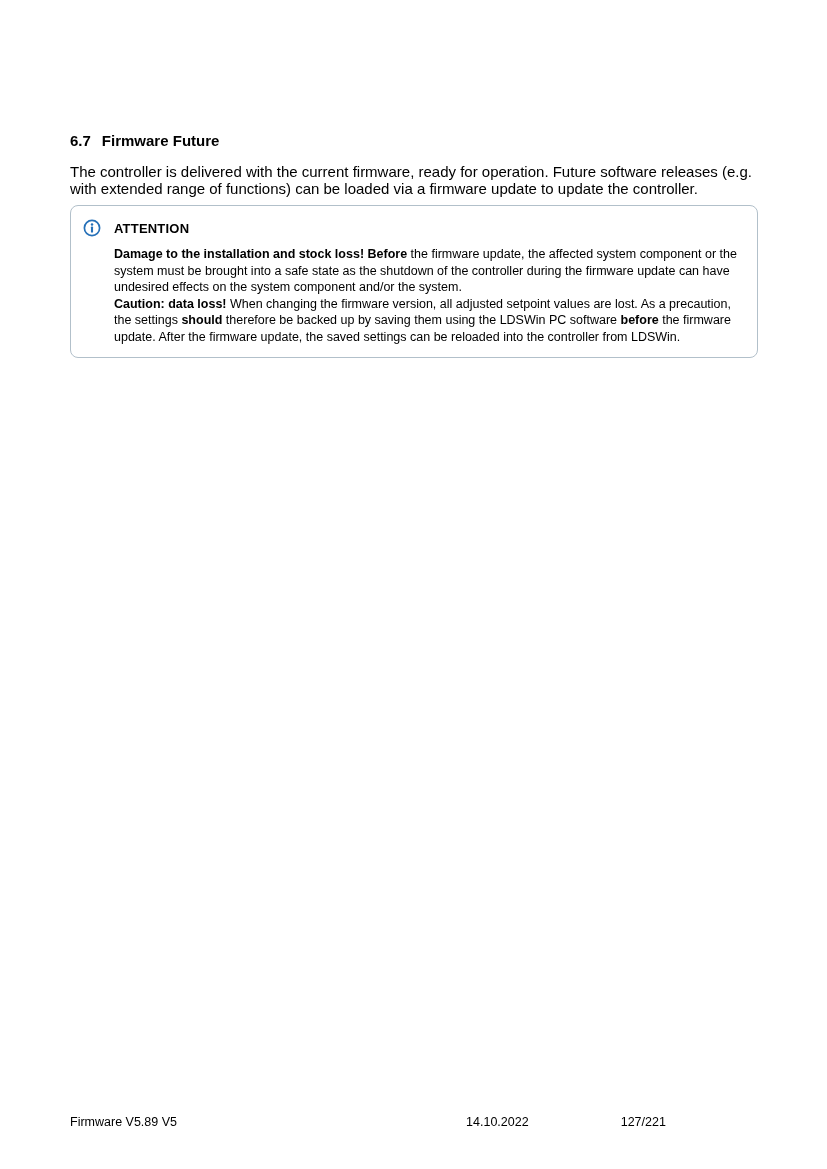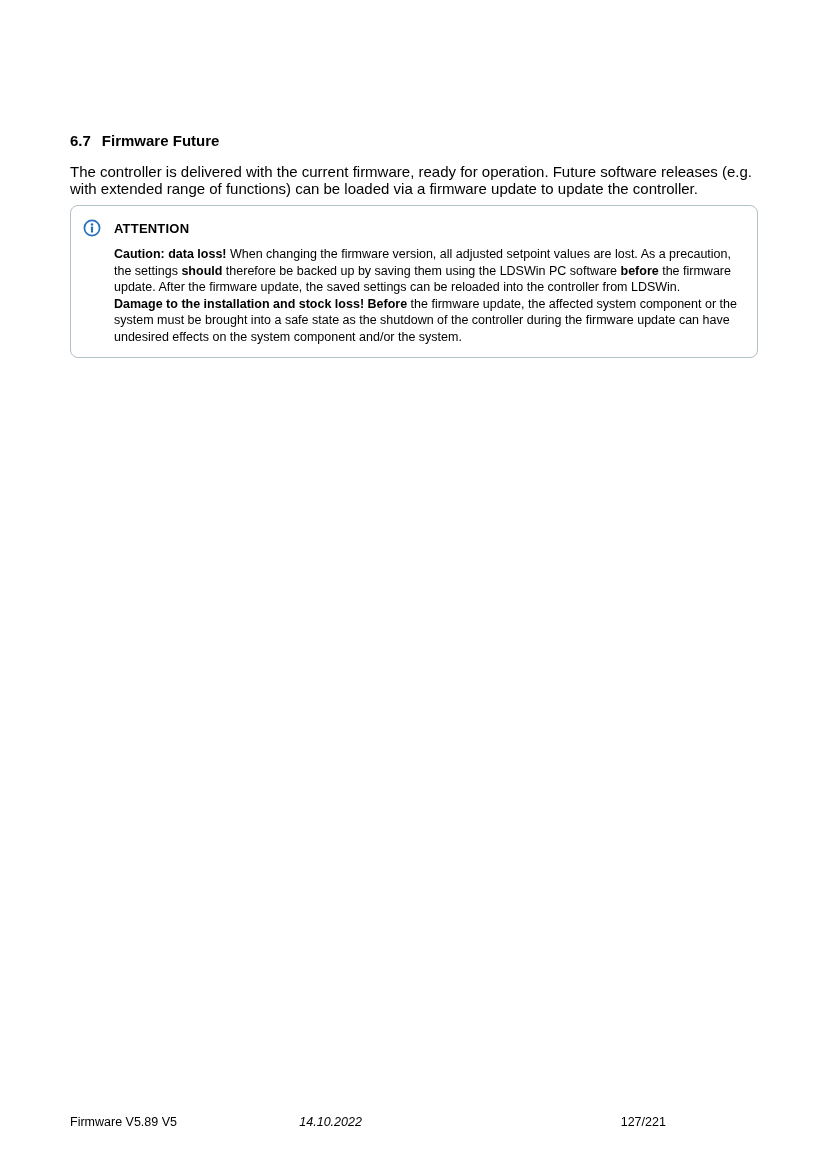--- a/index.html
+++ b/index.html
@@ -83,21 +83,21 @@
 
   .footer {
     position: absolute;
     left: 70px;
     top: 1115px;
     width: 688px;
     display: flex;
     font-size: 12.5px;
   }
   .footer .f-left  { flex: 1; text-align: left; }
-  .footer .f-center{ flex: 1; text-align: left; font-style: italic; }
+  .footer .f-center{ flex: 1; text-align: right; }
   .footer .f-right { flex: 1; text-align: center; }
 
   b { font-weight: bold; }
 </style>
 </head>
 <body>
 
 <div class="page">
 
 
@@ -113,22 +113,22 @@
     <div class="attention-box">
       <div class="attention-header">
         <svg class="attention-icon" viewBox="0 0 18 18" aria-hidden="true">
           <circle cx="9" cy="9" r="7.6" fill="none" stroke="#2570b8" stroke-width="1.7"></circle>
           <circle cx="9" cy="5.4" r="1.25" fill="#2570b8"></circle>
           <rect x="7.95" y="7.6" width="2.1" height="6" rx="0.6" fill="#2570b8"></rect>
         </svg>
         <span class="attention-title">ATTENTION</span>
       </div>
       <div class="attention-body">
+        <p><b>Damage to the installation and stock loss! Before</b><span> the firmware update, the affected system component or the system must be brought into a safe state as the shutdown of the controller during the firmware update can have undesired effects on the system component and/or the system.</span></p>
         <p><b>Caution: data loss!</b><span> When changing the firmware version, all adjusted setpoint values are lost. As a precaution, the settings </span><b>should</b><span> therefore be backed up by saving them using the LDSWin PC software </span><b>before</b><span> the firmware update. After the firmware update, the saved settings can be reloaded into the controller from LDSWin.</span></p>
-        <p><b>Damage to the installation and stock loss! Before</b><span> the firmware update, the affected system component or the system must be brought into a safe state as the shutdown of the controller during the firmware update can have undesired effects on the system component and/or the system.</span></p>
       </div>
     </div>
 
   </div>
 
   <div class="footer">
     <span class="f-left">Firmware V5.89 V5</span>
     <span class="f-center">14.10.2022</span>
     <span class="f-right">127/221</span>
   </div>

